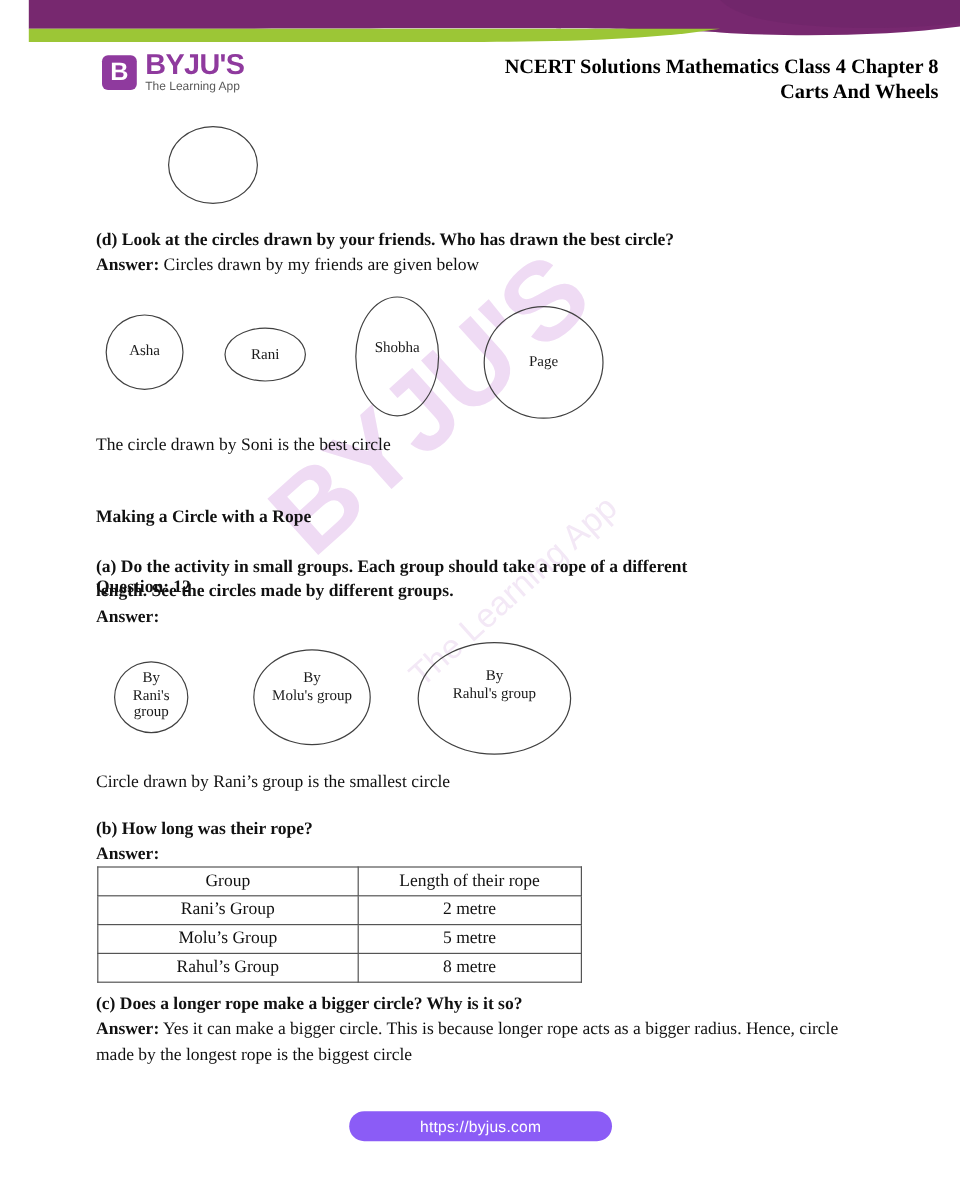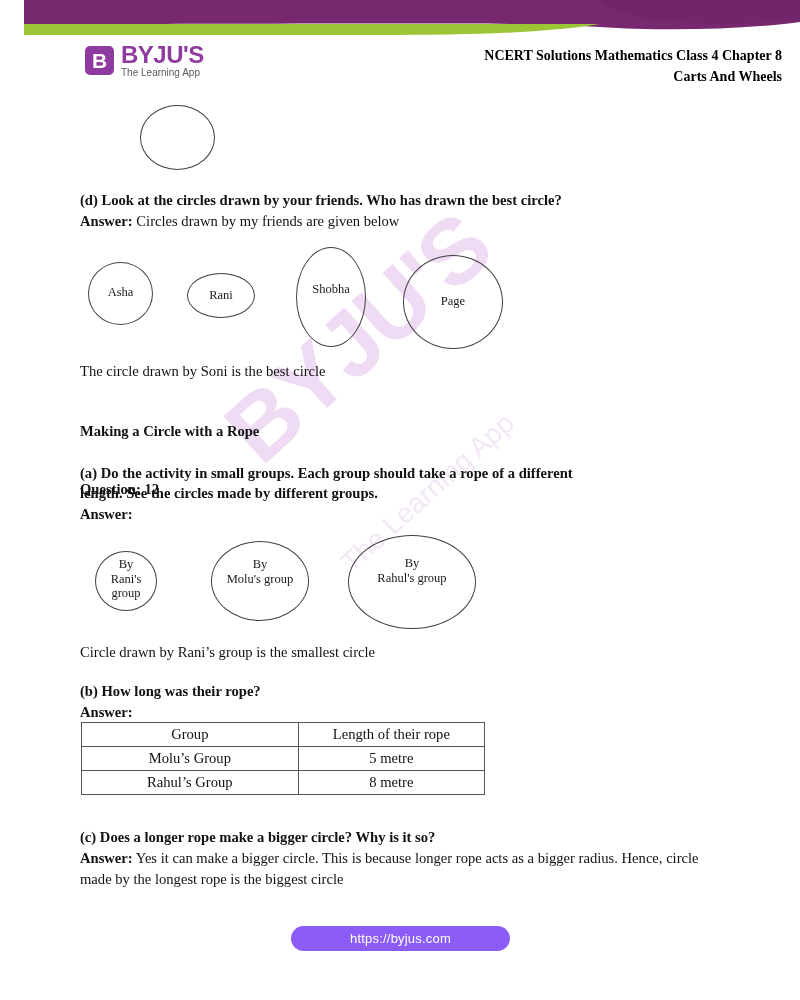--- a/index.html
+++ b/index.html
@@ -76,21 +76,21 @@
   }
 
   
   .doc-title {
     position: absolute;
     right: 18px; top: 45px;
     width: 430px;
     text-align: right;
     font-family: "Liberation Serif", serif;
     font-weight: bold;
-    font-size: 14px;
+    font-size: 17px;
     line-height: 21px;
     color: #000000;
   }
 
   
   .watermark {
     position: absolute;
     left: 225px; top: 255px;
     width: 420px; height: 420px;
     pointer-events: none;
@@ -285,20 +285,24 @@
     <div class="para" style="top:642px;">Circle drawn by Rani’s group is the smallest circle</div>
 
     <div class="para b" style="top:681px;">(b) How long was their rope?</div>
     <div class="para b" style="top:702px;">Answer:</div>
 
     <table class="rope-table">
       <tbody>
         <tr>
           <td class="c1">Group</td>
           <td class="c2">Length of their rope</td>
+        </tr>
+        <tr>
+          <td class="c1">Rani’s Group</td>
+          <td class="c2">2 metre</td>
         </tr>
         <tr>
           <td class="c1">Molu’s Group</td>
           <td class="c2">5 metre</td>
         </tr>
         <tr>
           <td class="c1">Rahul’s Group</td>
           <td class="c2">8 metre</td>
         </tr>
       </tbody>

